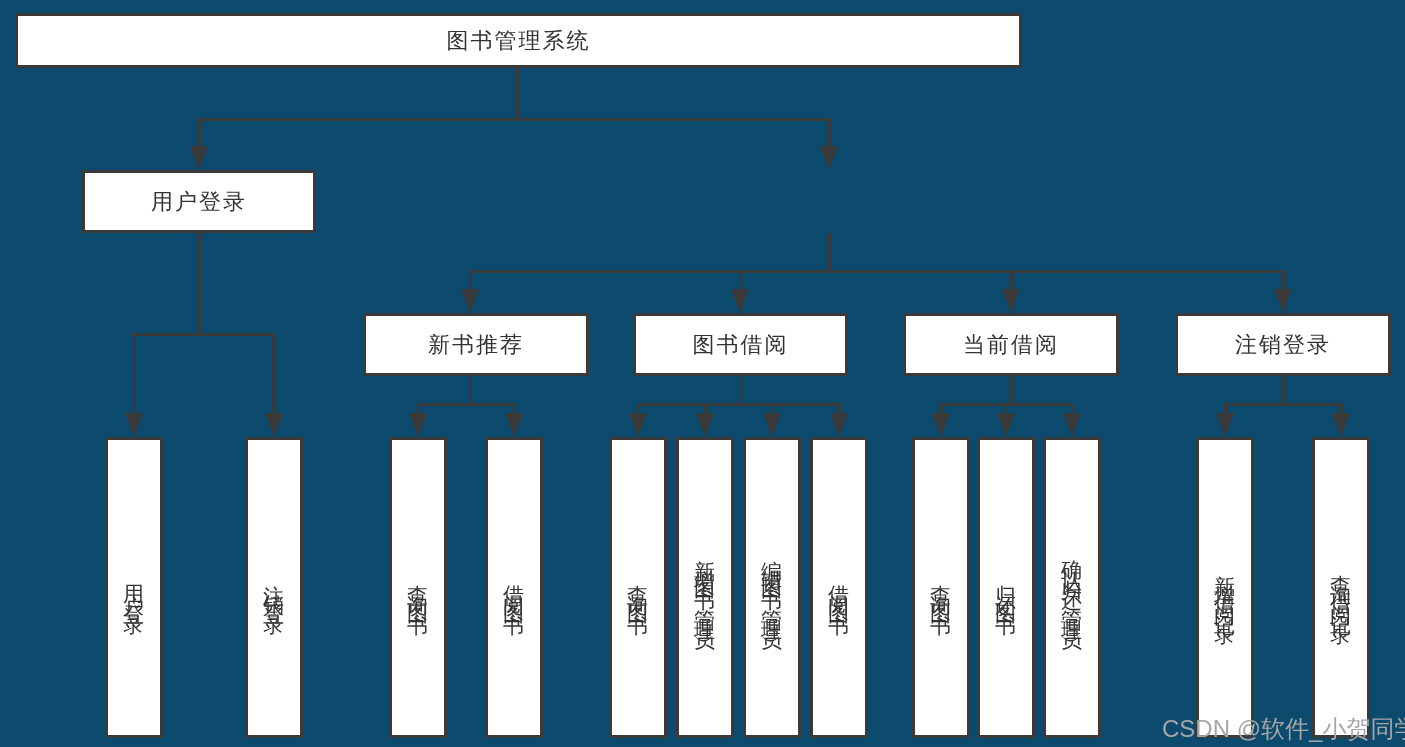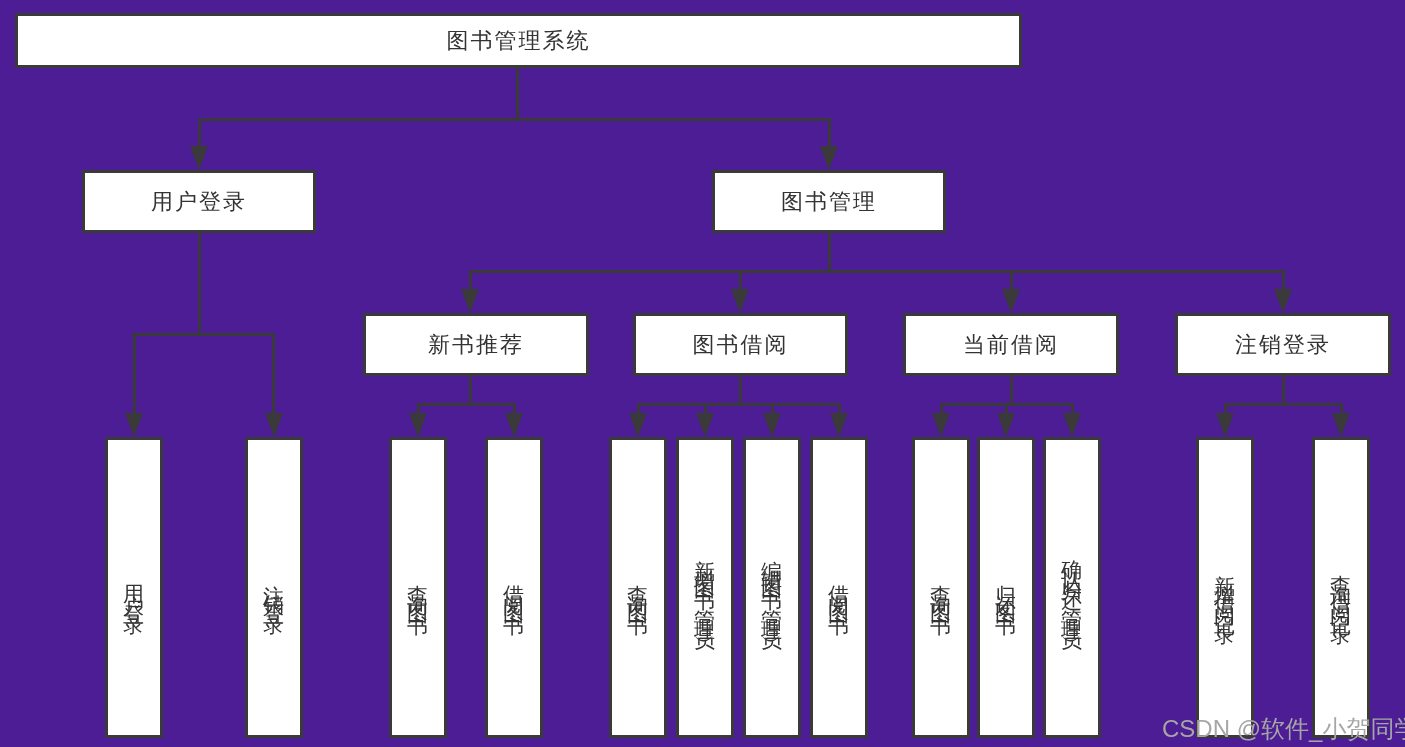--- a/index.html
+++ b/index.html
@@ -1,17 +1,17 @@
 <!DOCTYPE html>
 <html><head>
 <meta charset="utf-8">
 <style>
   html,body{margin:0;padding:0;background:#fff;}
   #canvas{
-    position:relative;width:1405px;height:747px;background:#4c1d95;
+    position:relative;width:1405px;height:747px;background:#0c4a6e;
     font-family:"Liberation Sans","DejaVu Sans",sans-serif;overflow:hidden;
   }
   .node{
     position:absolute;box-sizing:border-box;background:#fff;
     border:3px solid #3a3a3a;color:#333;
     display:flex;align-items:center;justify-content:center;
     font-size:22px;letter-spacing:2px;white-space:nowrap;
   }
   .leaf{font-size:21px;letter-spacing:0;}
   .leaf .vtxt{
@@ -35,23 +35,20 @@
 <body>
 
 <div id="canvas">
 
   <div class="node" style="left:15px;top:13px;width:1007px;height:55px">
     <span>图书管理系统</span>
   </div>
 
   <div class="node" style="left:82px;top:170px;width:234px;height:63px">
     <span>用户登录</span>
-  </div>
-  <div class="node" style="left:712px;top:170px;width:234px;height:63px">
-    <span>图书管理</span>
   </div>
 
   <div class="node" style="left:363px;top:313px;width:226px;height:63px">
     <span>新书推荐</span>
   </div>
   <div class="node" style="left:903px;top:313px;width:216px;height:63px">
     <span>当前借阅</span>
   </div>
   <div class="node" style="left:633px;top:313px;width:215px;height:63px">
     <span>图书借阅</span>

